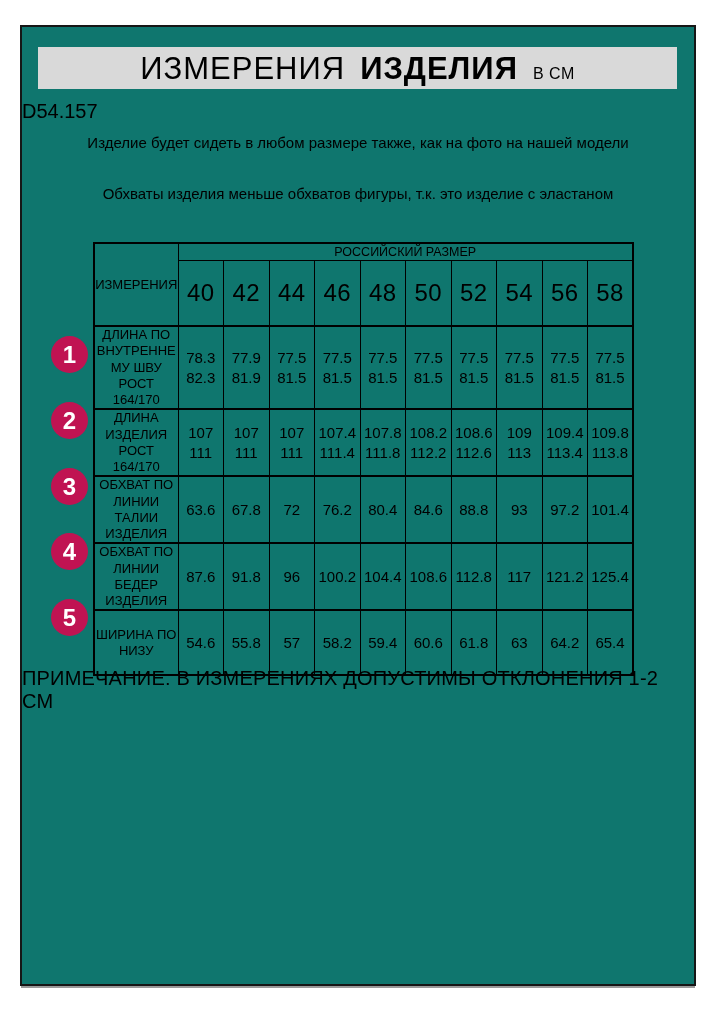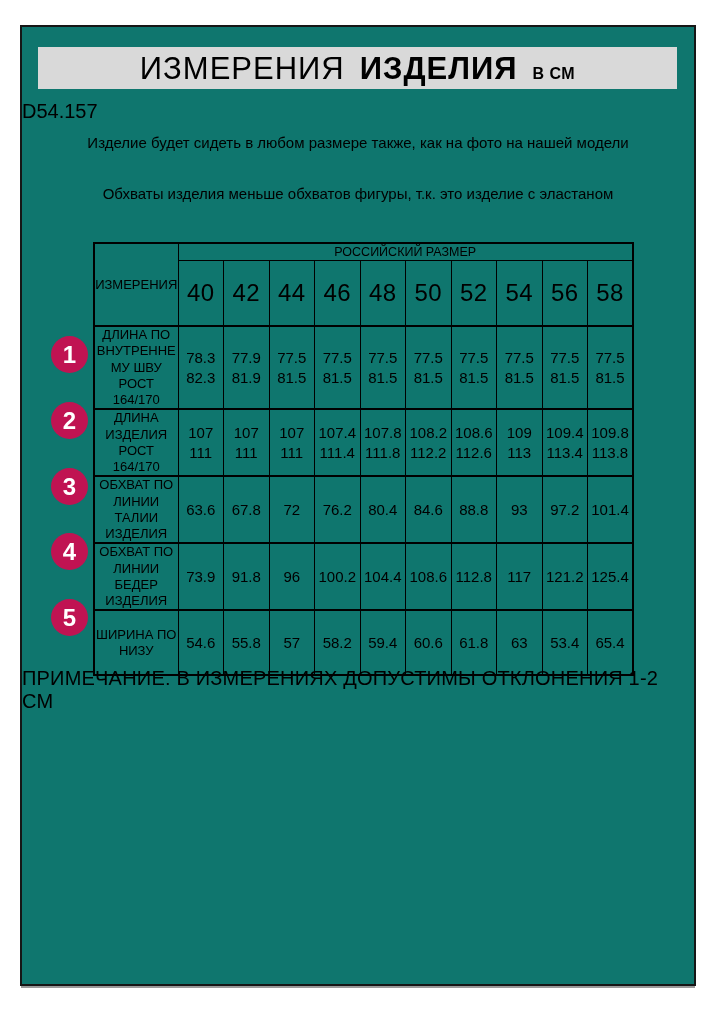--- a/index.html
+++ b/index.html
@@ -12,21 +12,21 @@
     box-sizing: border-box; border: 2px solid #161616; background: #0f766e;
     box-shadow: 0 3px 0 -1px #9a9a9a;
   }
   .titlebar {
     position: absolute; left: 16px; top: 20px; width: 639px; height: 42px;
     background: var(--bar-bg, #d9d9d9);
     display: flex; align-items: baseline; justify-content: center;
   }
   .title-reg  { font-size: 31px; font-weight: 400; letter-spacing: 1px; padding-top: 4px; }
   .title-bold { font-size: 31px; font-weight: 700; margin-left: 15px; letter-spacing: 1px; }
-  .title-suffix { font-size: 16px; font-weight: 700; margin-left: 15px; letter-spacing: .5px; }
+  .title-suffix { font-size: 16px; font-weight: 400; margin-left: 15px; letter-spacing: .5px; }
   .model {
     position: absolute; left: 0; top: 73px; width: 100%;
     text-align: left; font-size: 20px; font-weight: 400;
   }
   .para {
     position: absolute; left: 50%; transform: translateX(-50%);
     width: 545px; text-align: center; font-size: 15px; line-height: 1.32;
   }
   .para1 { top: 106px; }
   .para2 { top: 157px; }
@@ -185,21 +185,21 @@
         <td class="value-cell">93</td>
         <td class="value-cell">97.2</td>
         <td class="value-cell">101.4</td>
       </tr>
 
       <tr class="data-row r4">
         <td class="label-cell">ОБХВАТ ПО
 ЛИНИИ
 БЕДЕР
 ИЗДЕЛИЯ</td>
-        <td class="value-cell">73.9</td>
+        <td class="value-cell">87.6</td>
         <td class="value-cell">91.8</td>
         <td class="value-cell">96</td>
         <td class="value-cell">100.2</td>
         <td class="value-cell">104.4</td>
         <td class="value-cell">108.6</td>
         <td class="value-cell">112.8</td>
         <td class="value-cell">117</td>
         <td class="value-cell">121.2</td>
         <td class="value-cell">125.4</td>
       </tr>
@@ -208,21 +208,21 @@
         <td class="label-cell">ШИРИНА ПО
 НИЗУ</td>
         <td class="value-cell">54.6</td>
         <td class="value-cell">55.8</td>
         <td class="value-cell">57</td>
         <td class="value-cell">58.2</td>
         <td class="value-cell">59.4</td>
         <td class="value-cell">60.6</td>
         <td class="value-cell">61.8</td>
         <td class="value-cell">63</td>
-        <td class="value-cell">53.4</td>
+        <td class="value-cell">64.2</td>
         <td class="value-cell">65.4</td>
       </tr>
     </tbody>
   </table>
 
   <div class="badge badge-1">1</div>
   <div class="badge badge-2">2</div>
   <div class="badge badge-3">3</div>
   <div class="badge badge-4">4</div>
   <div class="badge badge-5">5</div>

